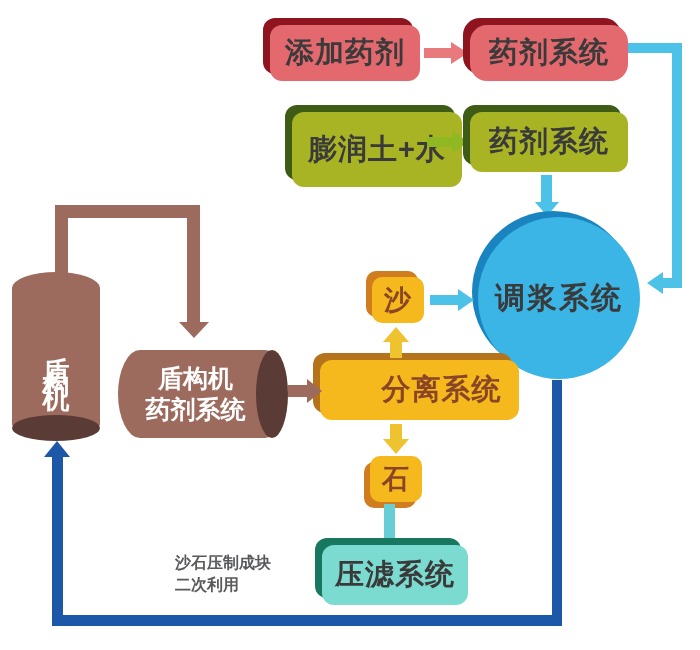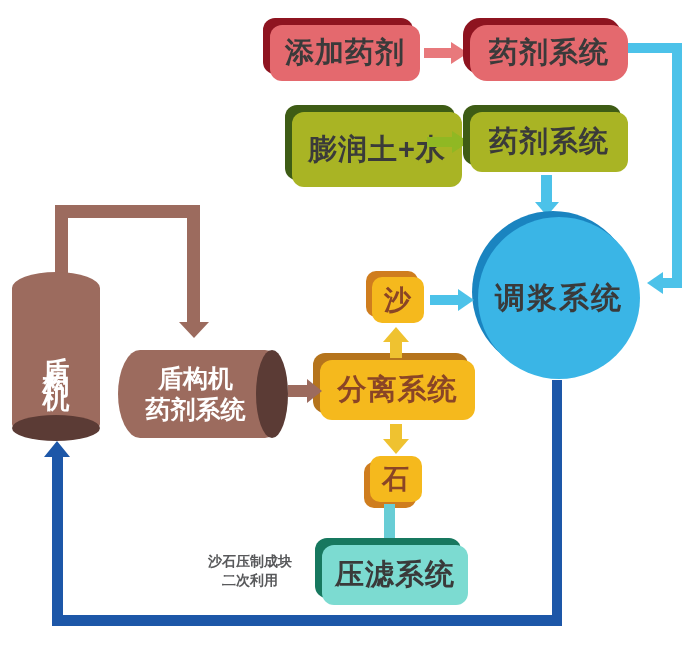--- a/index.html
+++ b/index.html
@@ -45,21 +45,21 @@
   .cyl-h .cap{
     position:absolute;right:-1px;top:0;width:32px;height:100%;
     border-radius:50%;background:var(--brown-dark);
   }
   .cyl-h .ln{color:#fff;font-weight:bold;font-size:25px;line-height:1.25;
     position:relative;z-index:1;padding-right:14px;white-space:nowrap;}
   
   .seg{position:absolute;}
   .head{position:absolute;width:0;height:0;}
   .caption{
-    position:absolute;text-align:center;font-weight:bold;font-size:14px;
+    position:absolute;text-align:left;font-weight:bold;font-size:16px;
     line-height:1.35;color:var(--caption-gray);
   }
 </style>
 </head>
 <body>
 
 <div id="stage">
 
   <div class="seg" style="left:55px;top:205px;width:13px;height:72px;background:var(--brown);"></div>
   <div class="seg" style="left:55px;top:205px;width:145px;height:13px;background:var(--brown);"></div>
@@ -100,21 +100,21 @@
   <div class="circle" style="left:478px;top:217px;width:162px;height:162px;">
     <span>调浆系统</span>
   </div>
 
   <div class="box yellow-small" style="left:372px;top:277px;width:52px;height:46px;box-shadow:-6px -6px 0 var(--yellow-small-shadow);">
     <span>沙</span>
   </div>
   <div class="seg" style="left:430px;top:295px;width:28px;height:10px;background:var(--cyan-arrow);"></div>
   <div class="head" style="left:458px;top:289px;border-top:11px solid transparent;border-bottom:11px solid transparent;border-left:16px solid var(--cyan-arrow);"></div>
 
-  <div class="box yellow" style="left:320px;top:360px;width:155px;height:60px;">
+  <div class="box yellow" style="left:320px;top:360px;width:155px;height:60px;padding-left:44px;">
     <span>分离系统</span>
   </div>
 
   <div class="head" style="left:383px;top:327px;border-left:13px solid transparent;border-right:13px solid transparent;border-bottom:15px solid var(--yellow-arrow);"></div>
   <div class="seg" style="left:390px;top:342px;width:12px;height:16px;background:var(--yellow-arrow);"></div>
 
   <div class="seg" style="left:390px;top:424px;width:12px;height:15px;background:var(--yellow-arrow);"></div>
   <div class="head" style="left:383px;top:439px;border-left:13px solid transparent;border-right:13px solid transparent;border-top:15px solid var(--yellow-arrow);"></div>
 
   <div class="box yellow-small" style="left:370px;top:456px;width:52px;height:46px;box-shadow:-6px 6px 0 var(--yellow-small-shadow);">

